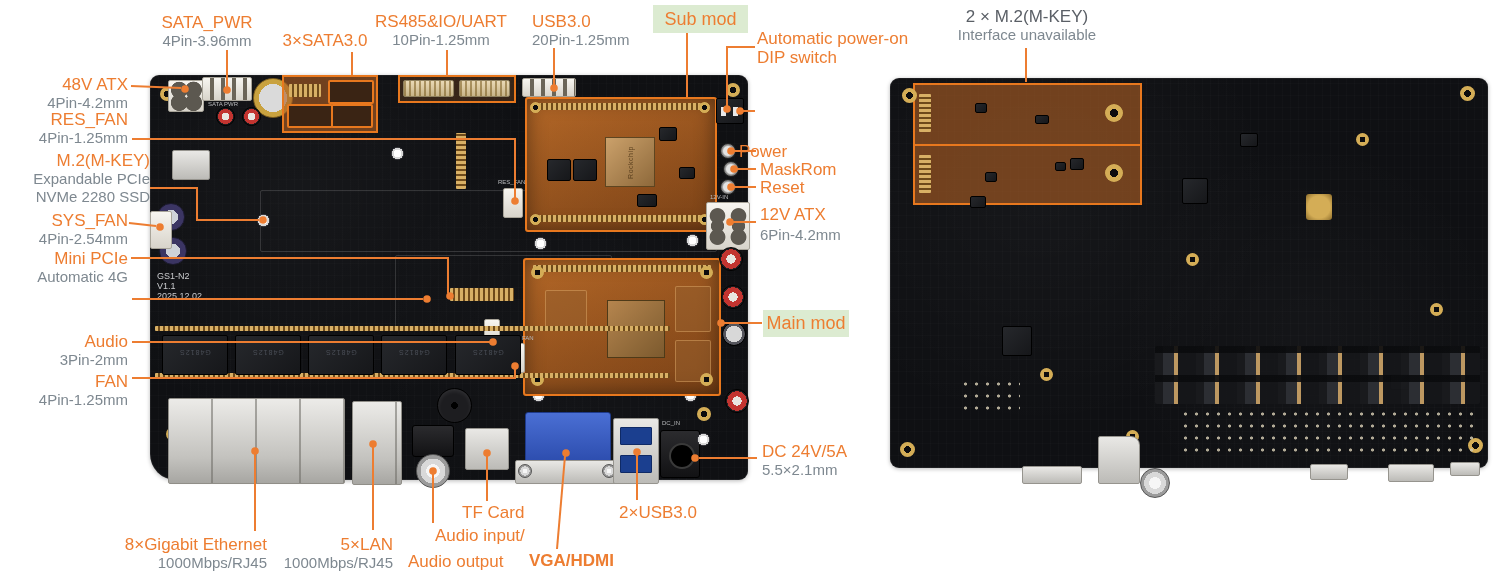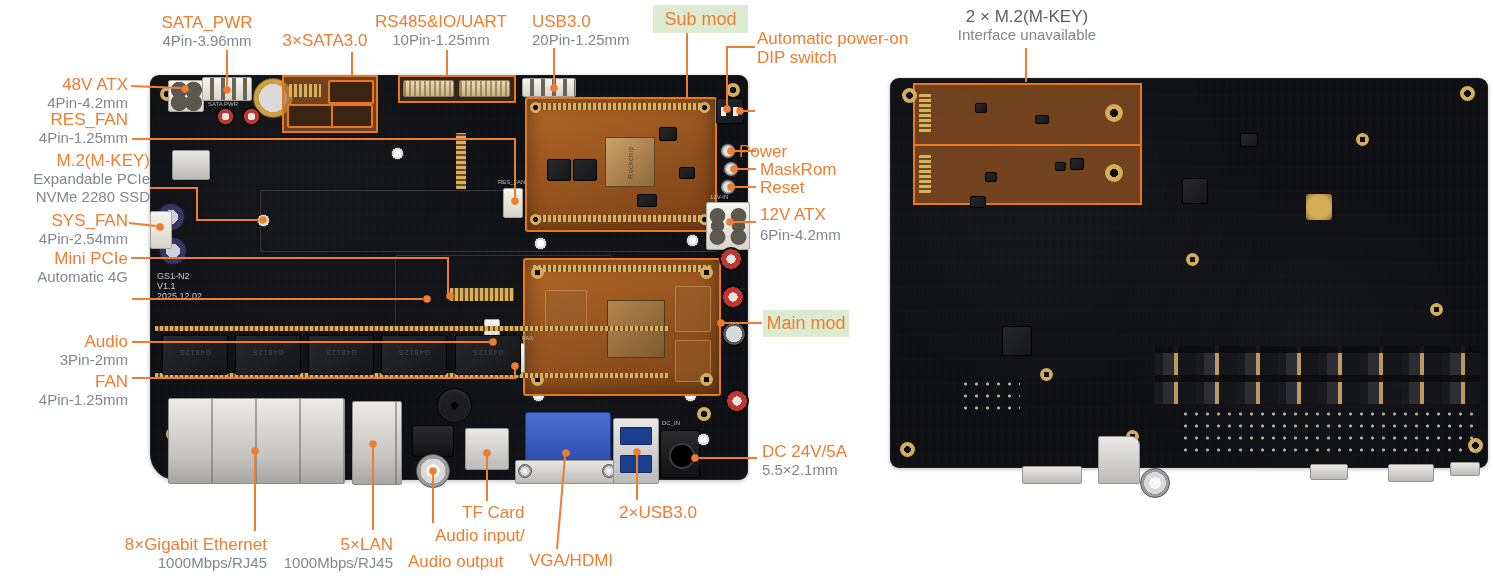--- a/index.html
+++ b/index.html
@@ -409,20 +409,20 @@
   </div>
   <div class="lbl" style="left:408px;top:526px;margin-left:27px;">
     <div class="lt">Audio input/</div>
   </div>
   <div class="lbl" style="left:408px;top:552px;">
     <div class="lt">Audio output</div>
   </div>
   <div class="lbl" style="left:462px;top:503px;">
     <div class="lt">TF Card</div>
   </div>
-  <div class="lbl" style="left:529px;top:551px;">
+  <div class="lbl" style="left:529px;top:551px;font-weight:bold;">
     <div class="lt">VGA/HDMI</div>
   </div>
   <div class="lbl" style="left:619px;top:503px;">
     <div class="lt">2×USB3.0</div>
   </div>
 
 </div>
 
 </body></html>

